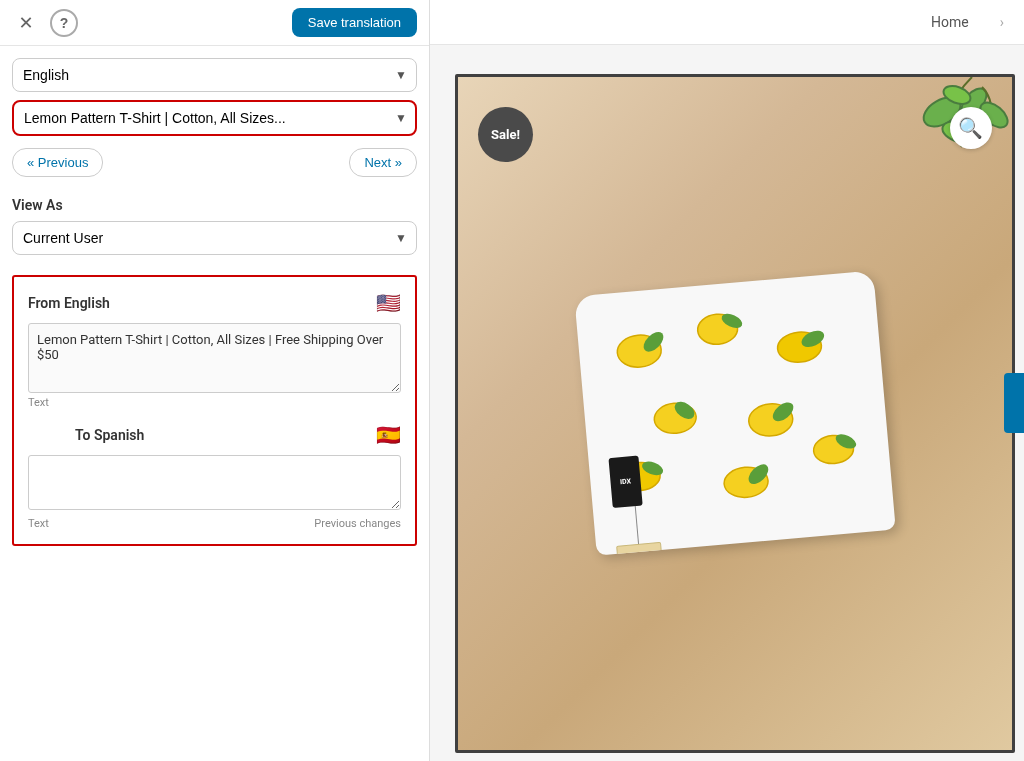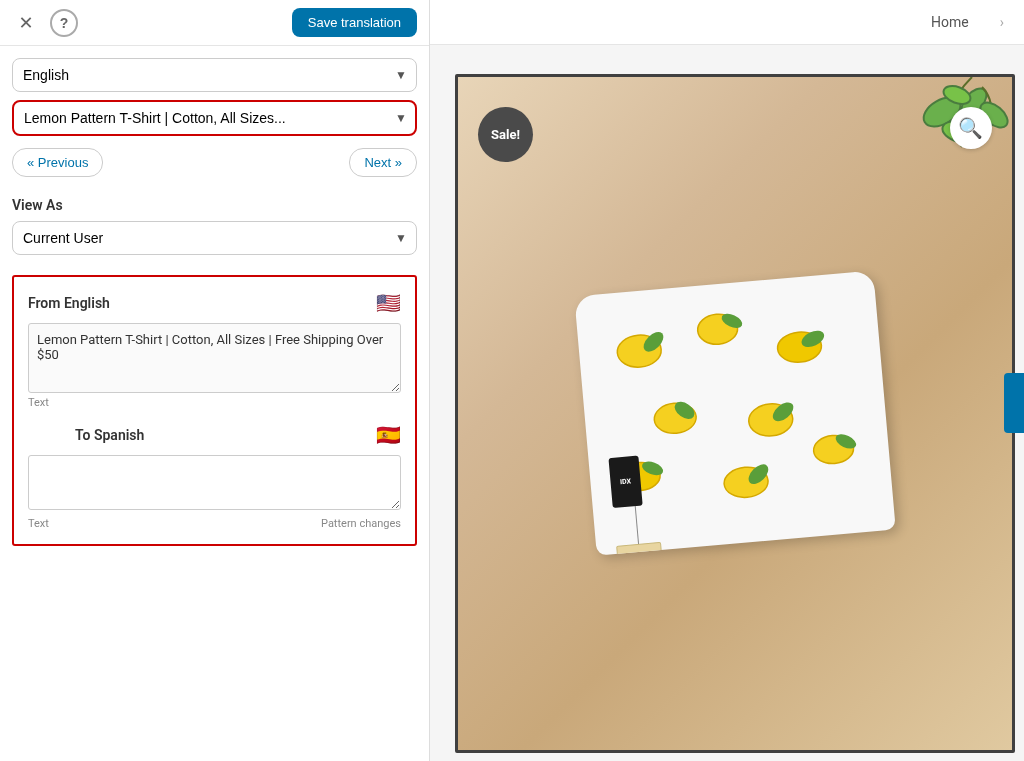--- a/index.html
+++ b/index.html
@@ -435,21 +435,21 @@
     <div class="field-type-label">Text</div>
 
     
     <div class="translation-to-header">
       <span class="translation-to-title">To Spanish</span>
       <span class="flag">🇪🇸</span>
     </div>
     <textarea class="translation-textarea" style="min-height: 55px;"></textarea>
     <div class="field-meta">
       <span class="field-type-label">Text</span>
-      <a class="discard-link">Pattern changes</a>
+      <a class="discard-link">Previous changes</a>
     </div>
   </div>
 
 </div>
 
 <div class="right-panel">
 
   <div class="right-header">
     <a class="home-link">Home</a>
     <span style="color:#aaa;">›</span>

